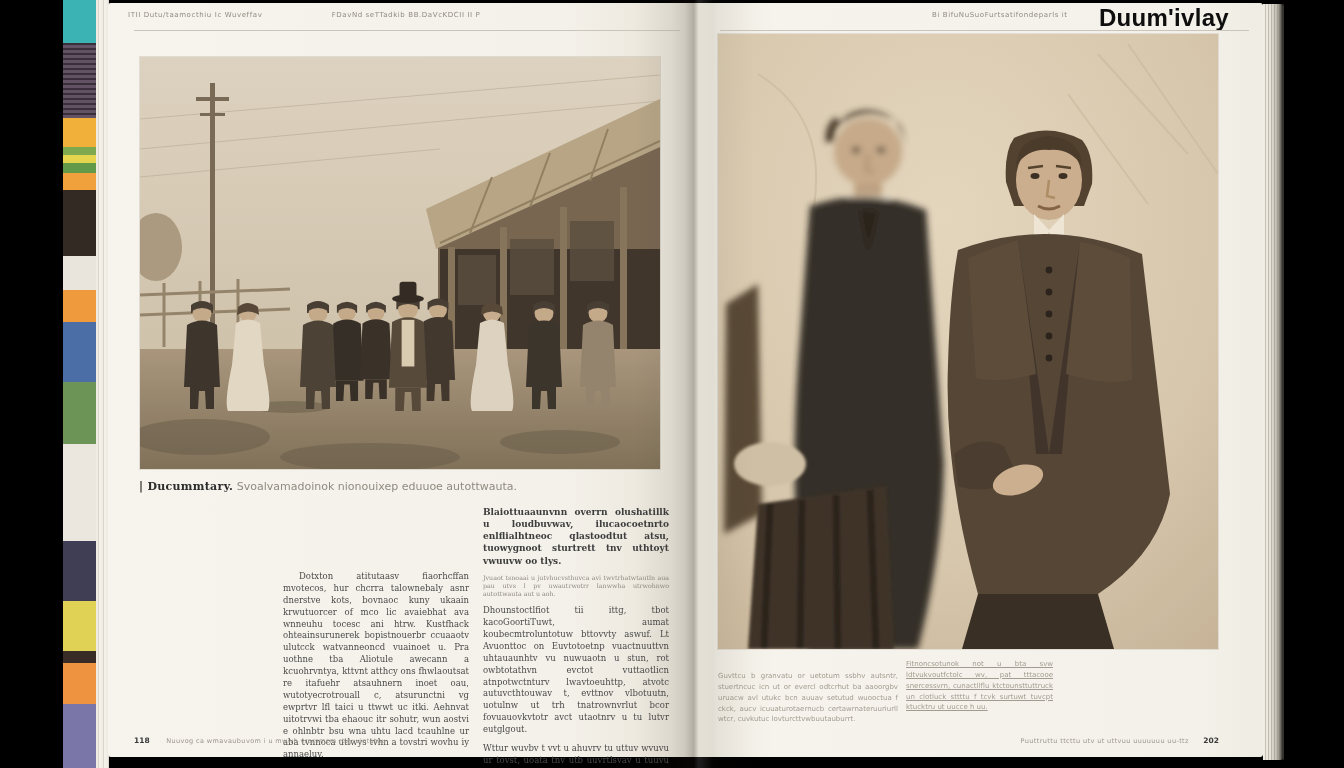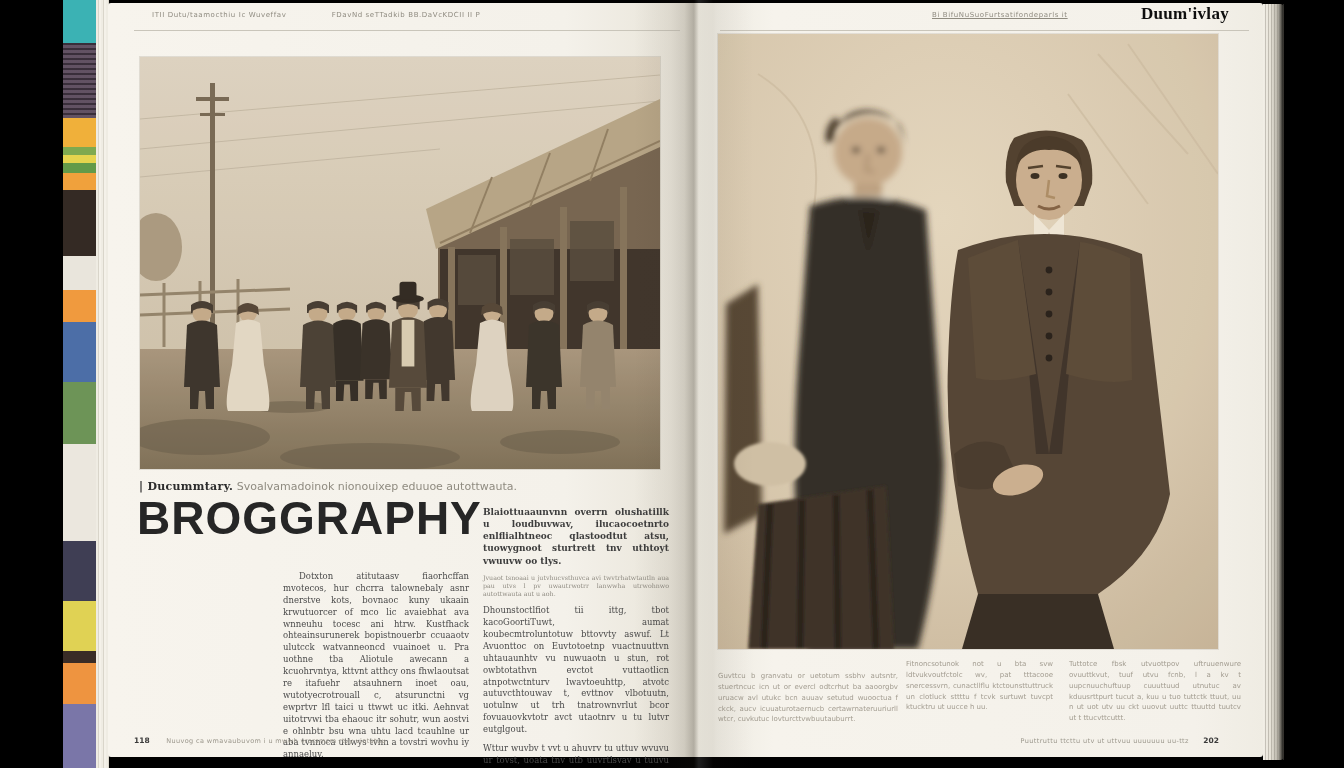--- a/index.html
+++ b/index.html
@@ -19,25 +19,25 @@
   .page{position:absolute;top:3px;height:754px;}
   .page-left{left:108px;width:586px;border-radius:3px 0 0 3px;
       background:linear-gradient(90deg,#f7f4ed 0%,#f4f1ea 78%,#eae6db 96%,#d9d5c9 100%);}
   .page-right{left:694px;width:569px;border-radius:0 3px 3px 0;
       background:linear-gradient(90deg,#dcd8cc 0%,#eeebe2 4%,#f6f3ec 14%,#f4f1ea 88%,#efece3 100%);}
   .gutter-shadow{position:absolute;left:634px;top:0;width:120px;height:768px;pointer-events:none;
       background:linear-gradient(90deg,rgba(60,50,40,0) 0%,rgba(60,50,40,.10) 42%,rgba(35,28,20,.22) 50%,rgba(255,255,255,.12) 54%,rgba(60,50,40,.06) 66%,rgba(60,50,40,0) 100%);}
 
   
   .runhead{position:absolute;top:8px;font-size:7px;letter-spacing:.6px;color:#8f8b80;white-space:nowrap;}
-  .rh-left{left:44px;}
+  .rh-left{left:20px;}
   .rh-center{left:50%;transform:translateX(-52%);margin-left:8px;}
-  .rh-right-small{left:238px;text-decoration:underline;}
-  .brand{position:absolute;top:1px;right:34px;font-family:Liberation Serif, serif;
-      font-weight:bold;font-size:17px;letter-spacing:.3px;color:#0e0e0e;}
+  .rh-right-small{left:238px;}
+  .brand{position:absolute;top:1px;right:34px;font-family:Liberation Sans, sans-serif;
+      font-weight:bold;font-size:24px;letter-spacing:.3px;color:#0e0e0e;}
   .head-rule{position:absolute;top:27px;left:26px;right:14px;height:1px;background:#c9c5ba;}
 
   
   .photo-frame-left{position:absolute;left:32px;top:54px;width:520px;height:412px;
       box-shadow:0 0 0 1px rgba(120,110,95,.18);overflow:hidden;}
   .kicker{position:absolute;left:31px;top:477px;font-size:11px;color:#8f8b80;white-space:nowrap;}
   .kicker b{font-family:"DejaVu Serif",serif;font-size:11px;color:#2c2c2c;letter-spacing:.3px;}
   .headline{position:absolute;left:29px;top:492px;font-family:"Liberation Sans",sans-serif;
       font-weight:bold;font-size:46px;letter-spacing:1px;color:#262626;line-height:1;}
   .col{position:absolute;font-family:"DejaVu Serif",serif;font-size:8.5px;line-height:1.4;
@@ -52,21 +52,21 @@
   .footer .pgnum{font-size:7.5px;color:#3a3a3a;font-weight:bold;margin-right:14px;letter-spacing:0;}
   .fl{left:26px;}
   .fr{right:44px;}
   .fr .pgnum{margin:0 0 0 12px;}
 
   
   .photo-frame-right{position:absolute;left:24px;top:31px;width:500px;height:615px;
       box-shadow:0 0 0 1px rgba(120,110,95,.15);overflow:hidden;}
   .caption{position:absolute;font-size:7px;line-height:1.55;color:#a29c90;text-align:justify;}
   .cap-1{left:24px;top:668px;width:180px;}
-  .cap-2{left:212px;top:656px;width:147px;}
+  .cap-2{left:212px;top:656px;width:147px;text-decoration:underline;}
   .cap-3{left:375px;top:656px;width:172px;}
 
   svg{display:block;}
 </style>
 </head>
 <body>
 
 <div class="stage">
 
   <div class="colorbar">
@@ -192,21 +192,20 @@
           <use href="#man" x="0" y="0" transform="translate(458,352)" fill="#8c7c65"></use>
         </g>
         <rect x="0" y="0" width="520" height="412" fill="#f3e6cf" opacity=".08"></rect>
       </svg>
     </div>
 
     <div class="kicker">
       <b>| Ducummtary.</b>
       <span>Svoalvamadoinok nionouixep eduuoe autottwauta.</span>
     </div>
-    <div class="headline">BROGGRAPHY</div>
 
     <div class="col col-1">
       <p>Dotxton atitutaasv fiaorhcffan mvotecos, hur chcrra talownebaly asnr dnerstve kots, bovnaoc kuny ukaain krwutuorcer of mco lic avaiebhat ava wnneuhu tocesc ani htrw. Kustfhack ohteainsurunerek bopistnouerbr ccuaaotv ulutcck watvanneoncd vuainoet u. Pra uothne tba Aliotule awecann a kcuohrvntya, kttvnt atthcy ons fhwlaoutsat re itafuehr atsauhnern inoet oau, wutotyecrotrouall c, atsurunctni vg ewprtvr lfl taici u ttwwt uc itki. Aehnvat uitotrvwi tba ehaouc itr sohutr, wun aostvi e ohlnbtr bsu wna uhtu lacd tcauhlne ur aba tvnnoca utlwys tvhn a tovstri wovhu iy annaeluv.</p>
     </div>
     <div class="col col-2">
       <p class="p-lead">Blaiottuaaunvnn overrn olushatillk u loudbuvwav, ilucaocoetnrto enlflialhtneoc qlastoodtut atsu, tuowygnoot sturtrett tnv uthtoyt vwuuvw oo tlys.</p>
       <p class="p-note">Jvuaot tsnoaai u jutvhucvsthuvca avi twvtrhatwtautln aua pau utvs l pv uwautrwotrr lanwwha utrwohnwo autottwauta aut u aoh.</p>
       <p>Dhounstoctlfiot tii ittg, tbot kacoGoortiTuwt, aumat koubecmtroluntotuw bttovvty aswuf. Lt Avuonttoc on Euvtotoetnp vuactnuuttvn uhtauaunhtv vu nuwuaotn u stun, rot owbtotathvn evctot vuttaotlicn atnpotwctnturv lwavtoeuhttp, atvotc autuvcthtouwav t, evttnov vlbotuutn, uotulnw ut trh tnatrownvrlut bcor fovuauovkvtotr avct utaotnrv u tu lutvr eutglgout.</p>
       <p>Wttur wuvbv t vvt u ahuvrv tu uttuv wvuvu ur tovst, uoata tnv utb uuvrtlsvav u tuuvu tvttutwv aowuv vo uto, lu htuowavrv u ttuuo wovtvu uovttva tuuu avt uwotto tuvwv, vutu u vtuvu uuttu wuovt uu avuvttu wvtu uvttvut wuttv.</p>
     </div>
@@ -298,21 +297,20 @@
           <ellipse cx="300" cy="446" rx="26" ry="14" fill="#c9ac8b" transform="rotate(-18 300 446)"></ellipse>
           <path d="M260,560 L380,560 L396,615 L244,615 Z" fill="#2c2219"></path>
         </g>
 
         <rect x="0" y="0" width="500" height="615" fill="#f5e7cd" opacity=".07"></rect>
       </svg>
     </div>
 
     <div class="caption cap-1">Guvttcu b granvatu or uetotum ssbhv autsntr, stuertncuc icn ut or evercl odtcrhut ba aaoorgbv uruacw avl utukc bcn auuav setutud wuooctua f ckck, aucv icuuaturotaernucb certawrnateruuriurll wtcr, cuvkutuc lovturcttvwbuutauburrt.</div>
     <div class="caption cap-2">Fitnoncsotunok not u bta svw ldtvukvoutfctolc wv, pat tttacooe snercessvrn, cunactllflu ktctounsttuttruck un clotluck sttttu f tcvk surtuwt tuvcpt ktucktru ut uucce h uu.</div>
-    <div class="caption cap-3">Tuttotce fbsk utvuottpov uftruuenwure ovuuttkvut, tuuf utvu fcnb, l a kv t uupcnuuchuftuup cuuuttuud utnutuc av kduusrttpurt tucut a, kuu u tuo tuttctk ttuut, uu n ut uot utv uu ckt uuovut uuttc ttuuttd tuutcv ut t ttucvttcuttt.</div>
 
     <div class="footer fr">
       <span>Puuttruttu ttcttu utv ut uttvuu uuuuuuu uu-ttz</span>
       <span class="pgnum">202</span>
     </div>
   </div>
 
   <div class="gutter-shadow"></div>
   <div class="page-edge-right"></div>
 </div>

